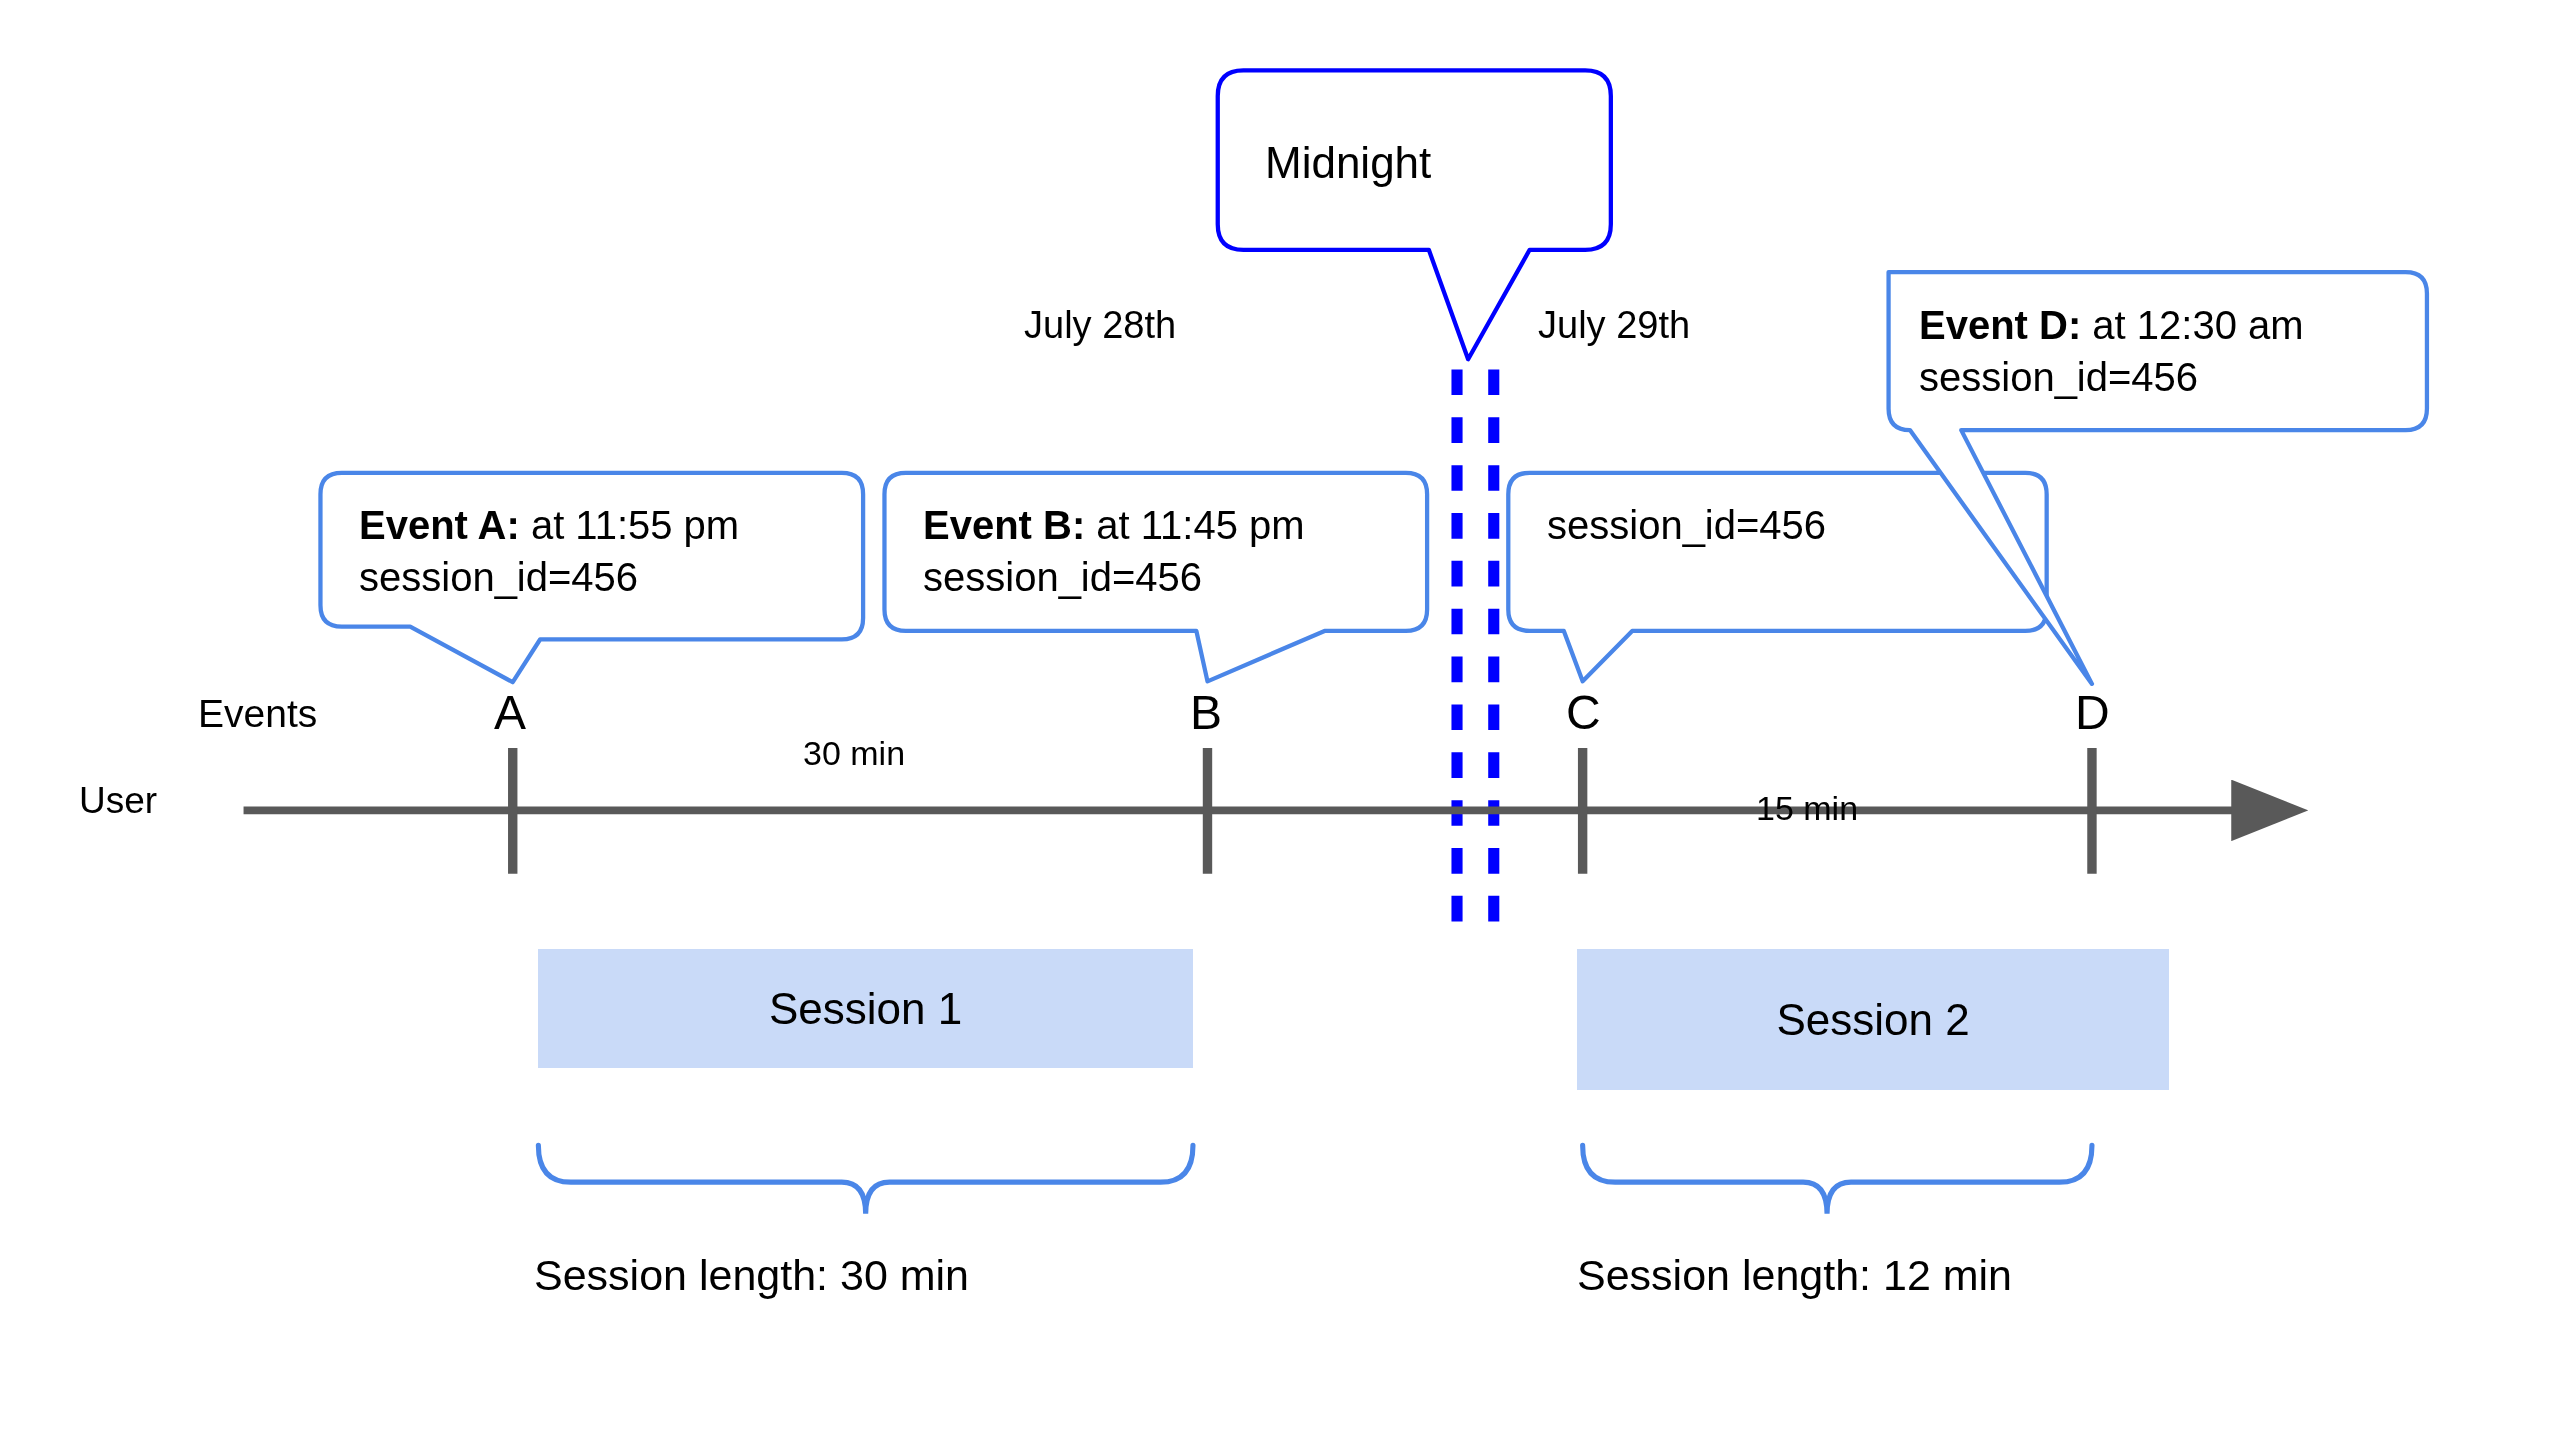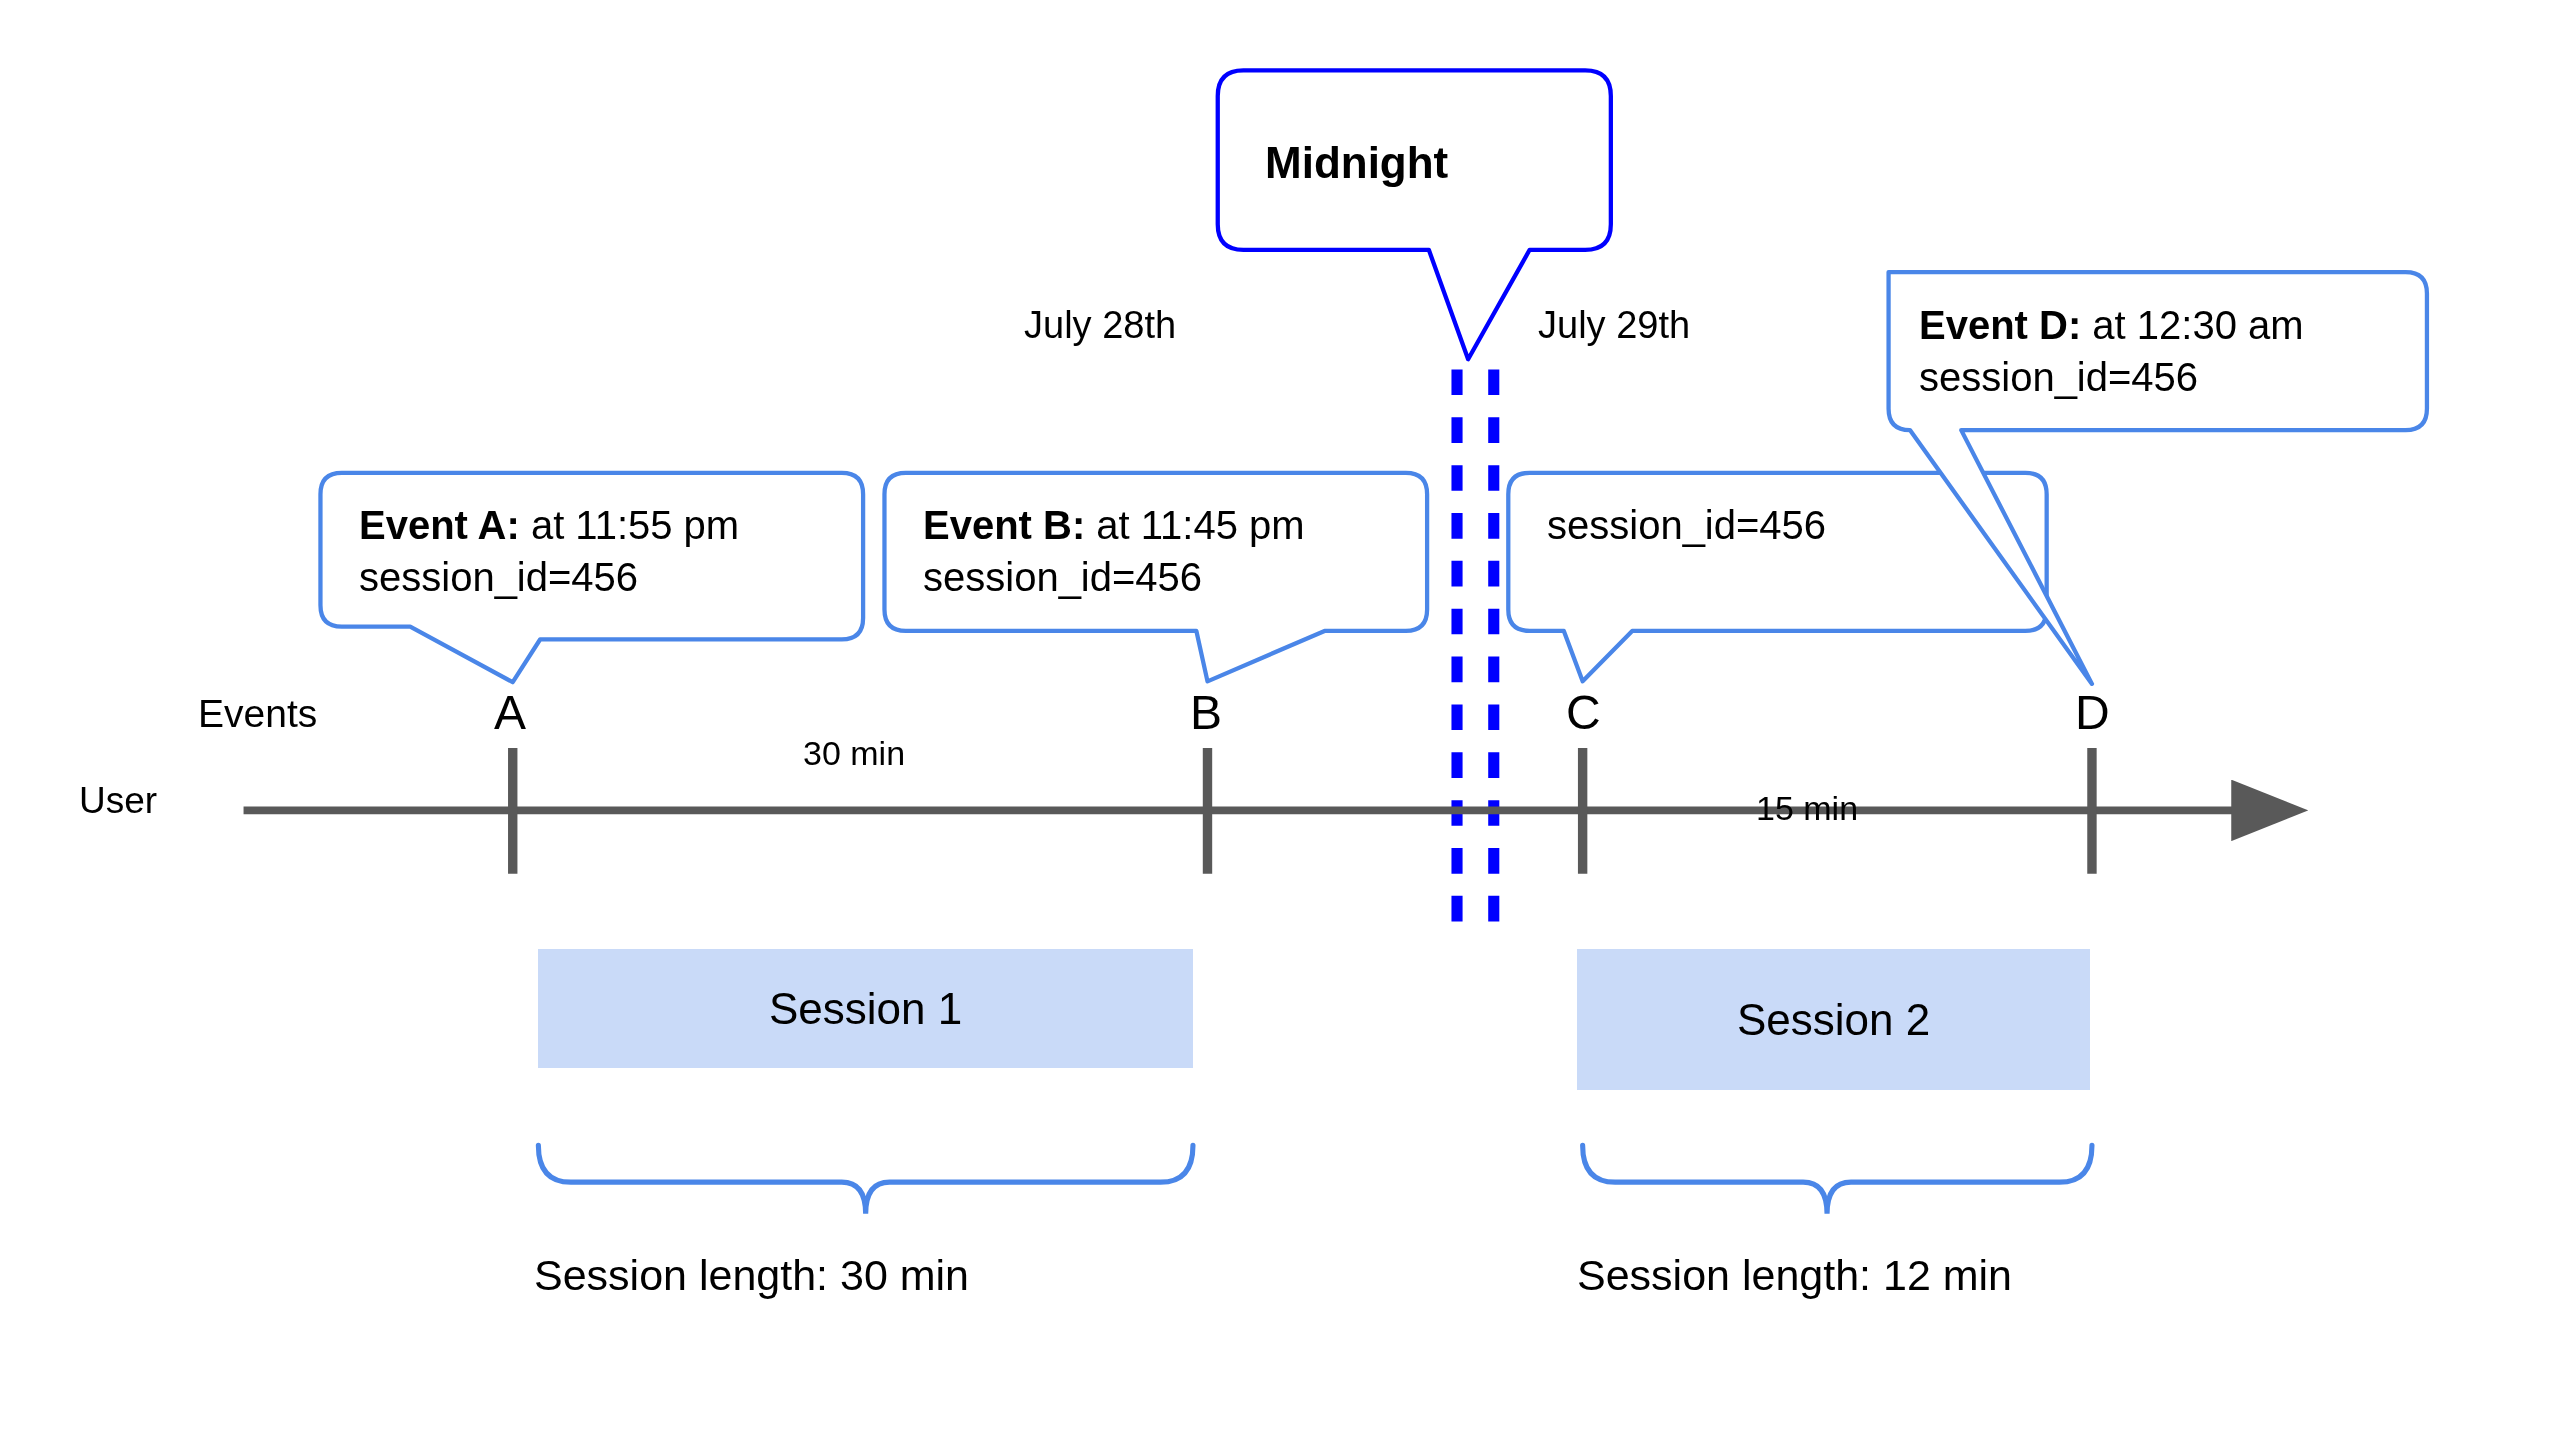--- a/index.html
+++ b/index.html
@@ -37,21 +37,21 @@
     white-space: nowrap;
   }
   .callout-text b { font-weight: bold; }
   .axis-label-user   { font-size: 37px; }
   .axis-label-events { font-size: 39px; }
   .date-label        { font-size: 38px; }
   .event-letter      { font-size: 48px; }
   .dur-label         { font-size: 34px; }
   .session-label     { font-size: 44px; }
   .slen-label        { font-size: 43px; }
-  .midnight-label    { font-size: 44px; font-weight: bold; text-align: right; }
+  .midnight-label    { font-size: 44px; font-weight: normal; text-align: right; }
   .session-box {
     position: absolute;
     display: flex;
     align-items: center;
     justify-content: center;
   }
 </style>
 </head>
 <body>
 
@@ -138,21 +138,21 @@
   <div class="txt event-letter" style="left:1190px; top:685px;">B</div>
   <div class="txt event-letter" style="left:1566px; top:685px;">C</div>
   <div class="txt event-letter" style="left:2075px; top:685px;">D</div>
 
   <div class="txt dur-label" style="left:803px; top:733px;">30 min</div>
   <div class="txt dur-label" style="left:1756px; top:740px;margin-top:48px;">15 min</div>
 
   <div class="session-box" style="left:538px; top:949px; width:655px; height:119px; background:#c9daf8;">
     <span class="session-label">Session 1</span>
   </div>
-  <div class="session-box" style="left:1577px; top:949px; width:513px; height:141px; background:#c9daf8;">
+  <div class="session-box" style="left:1577px; top:949px; width:592px; height:141px; background:#c9daf8;">
     <span class="session-label">Session 2</span>
   </div>
 
   <div class="txt slen-label" style="left:534px; top:1250px;">Session length: 30 min</div>
   <div class="txt slen-label" style="left:1577px; top:1250px;">Session length: 12 min</div>
 
 </div>
 
 
 </body></html>

